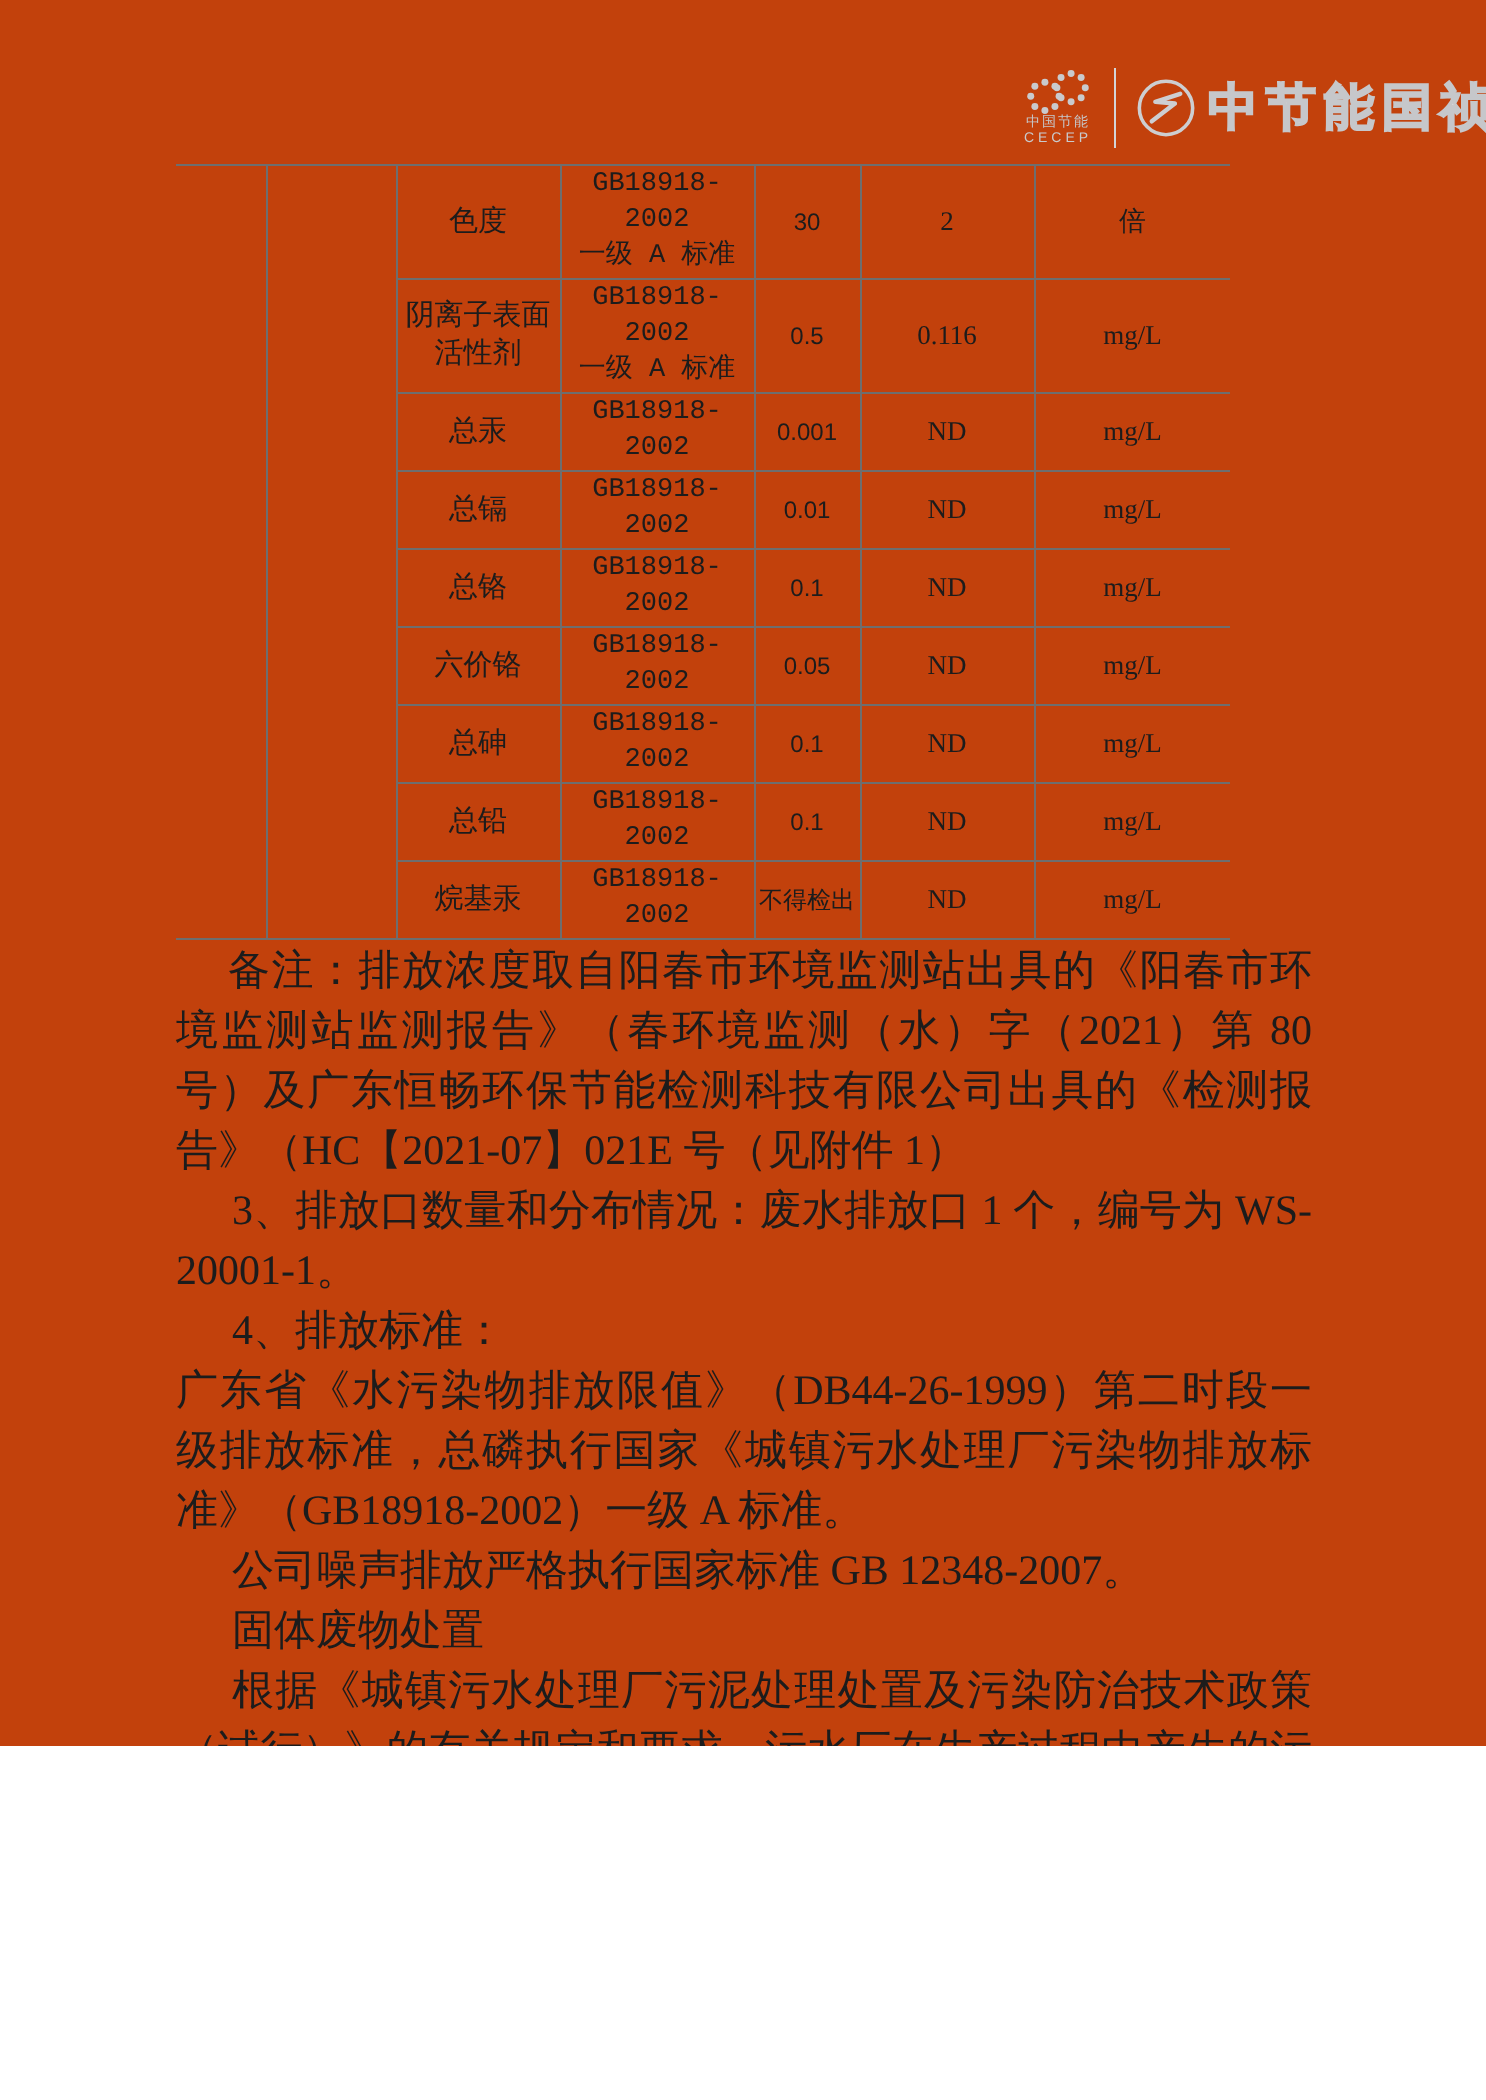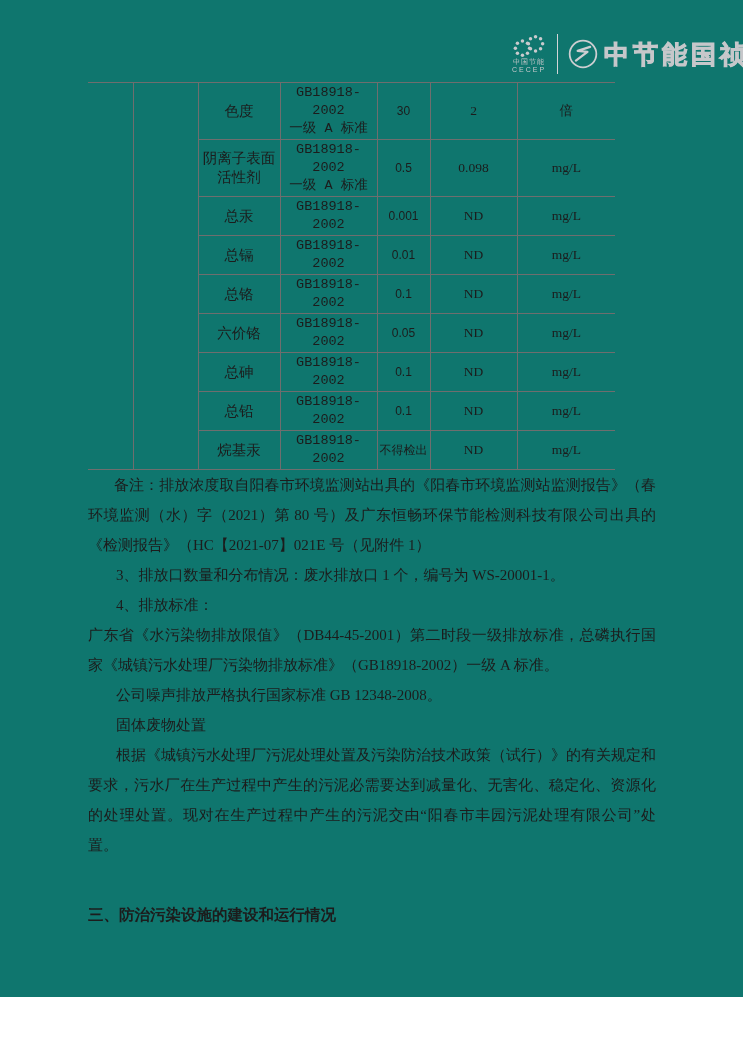--- a/index.html
+++ b/index.html
@@ -1,21 +1,21 @@
 <!DOCTYPE html>
 <html><head>
 <meta charset="utf-8">
 <style>
   * { box-sizing: border-box; }
   html, body { margin: 0; padding: 0; background: #ffffff; }
   .page {
     position: relative;
     width: 743px;
-    height: 997px;
-    background: #0f766e;
+    height: 873px;
+    background: #c2410c;
     overflow: hidden;
     font-family: "Liberation Serif", "DejaVu Serif", serif;
     color: #1c1c1c;
   }
 
   
   .doc-header {
     position: absolute;
     top: 30px;
     left: 508px;
@@ -108,21 +108,21 @@
   .report-table tr:nth-child(4) td { height: 34px; }
   .report-table tr:nth-child(5) td { height: 30px; }
   .report-table tr:nth-child(6) td { height: 27px; }
   .report-table tr:nth-child(7) td { height: 28px; }
   .report-table tr:nth-child(8) td { height: 28px; }
   .report-table tr:nth-child(9) td { height: 33px; }
 
   
   .content p {
     margin: 0;
-    font-size: 15px;
+    font-size: 21px;
     line-height: 30px;
     text-align: justify;
   }
   .indent { text-indent: 28px; }
   .note { margin-top: 9px; text-indent: 26px; }
   .p-item2 { margin-top: 17px; }
   .p-solid-title { margin-top: 16px; }
   .section-heading {
     margin-top: 40px !important;
     font-weight: bold;
@@ -189,21 +189,21 @@
 一级 A 标准</td>
         <td class="limit-cell">30</td>
         <td class="meas-cell">2</td>
         <td class="unit-cell">倍</td>
       </tr>
       <tr>
         <td class="name-cell">阴离子表面活性剂</td>
         <td class="std-cell">GB18918-2002
 一级 A 标准</td>
         <td class="limit-cell">0.5</td>
-        <td class="meas-cell">0.098</td>
+        <td class="meas-cell">0.116</td>
         <td class="unit-cell">mg/L</td>
       </tr>
       <tr>
         <td class="name-cell">总汞</td>
         <td class="std-cell">GB18918-2002</td>
         <td class="limit-cell">0.001</td>
         <td class="meas-cell">ND</td>
         <td class="unit-cell">mg/L</td>
       </tr>
       <tr>
@@ -248,21 +248,21 @@
         <td class="meas-cell">ND</td>
         <td class="unit-cell">mg/L</td>
       </tr>
     </tbody>
       </table>
 
     <p class="note">备注：排放浓度取自阳春市环境监测站出具的《阳春市环境监测站监测报告》（春环境监测（水）字（2021）第 80 号）及广东恒畅环保节能检测科技有限公司出具的《检测报告》（HC【2021-07】021E 号（见附件 1）</p>
 
     <p class="indent">3、排放口数量和分布情况：废水排放口 1 个，编号为 WS-20001-1。</p>
     <p class="indent">4、排放标准：</p>
-    <p>广东省《水污染物排放限值》（DB44-45-2001）第二时段一级排放标准，总磷执行国家《城镇污水处理厂污染物排放标准》（GB18918-2002）一级 A 标准。</p>
-    <p class="indent">公司噪声排放严格执行国家标准 GB 12348-2008。</p>
+    <p>广东省《水污染物排放限值》（DB44-26-1999）第二时段一级排放标准，总磷执行国家《城镇污水处理厂污染物排放标准》（GB18918-2002）一级 A 标准。</p>
+    <p class="indent">公司噪声排放严格执行国家标准 GB 12348-2007。</p>
     <p class="indent p-solid-title">固体废物处置</p>
     <p class="indent">根据《城镇污水处理厂污泥处理处置及污染防治技术政策（试行）》的有关规定和要求，污水厂在生产过程中产生的污泥必需要达到减量化、无害化、稳定化、资源化的处理处置。现对在生产过程中产生的污泥交由“阳春市丰园污泥处理有限公司”处置。</p>
 
     <p class="section-heading">三、防治污染设施的建设和运行情况</p>
 
   </div>
 </div>
 
 </body></html>

